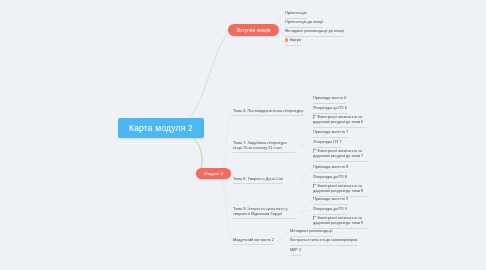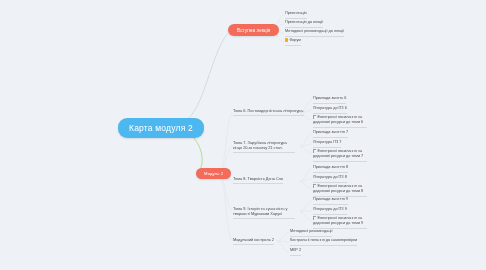--- a/index.html
+++ b/index.html
@@ -10,21 +10,21 @@
     position:relative;
   }
   #canvas{position:absolute;inset:0;}
   #links{position:absolute;left:0;top:0;width:486px;height:270px;pointer-events:none;}
 
   
   .center-node{
     position:absolute;
     background:#4db8f0;
     color:#ffffff;
-    border-radius:9px;
+    border-radius:2px;
     padding:5px 11px;
     font-size:8.5px;
     letter-spacing:.2px;
     white-space:nowrap;
     box-shadow:0 1px 2px rgba(0,0,0,.10);
   }
 
   
   .pill{
     position:absolute;

